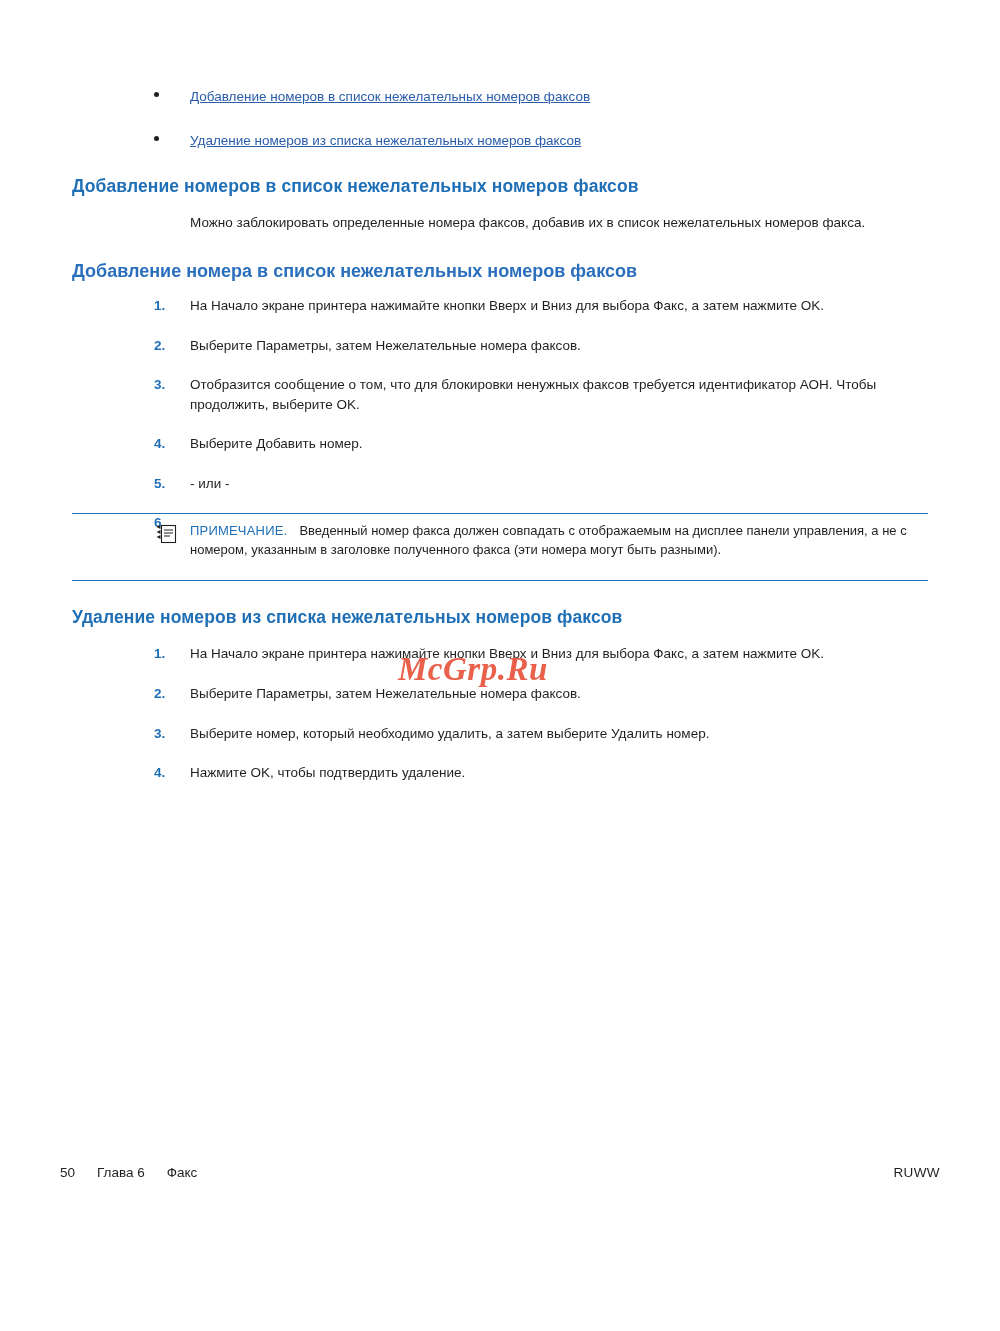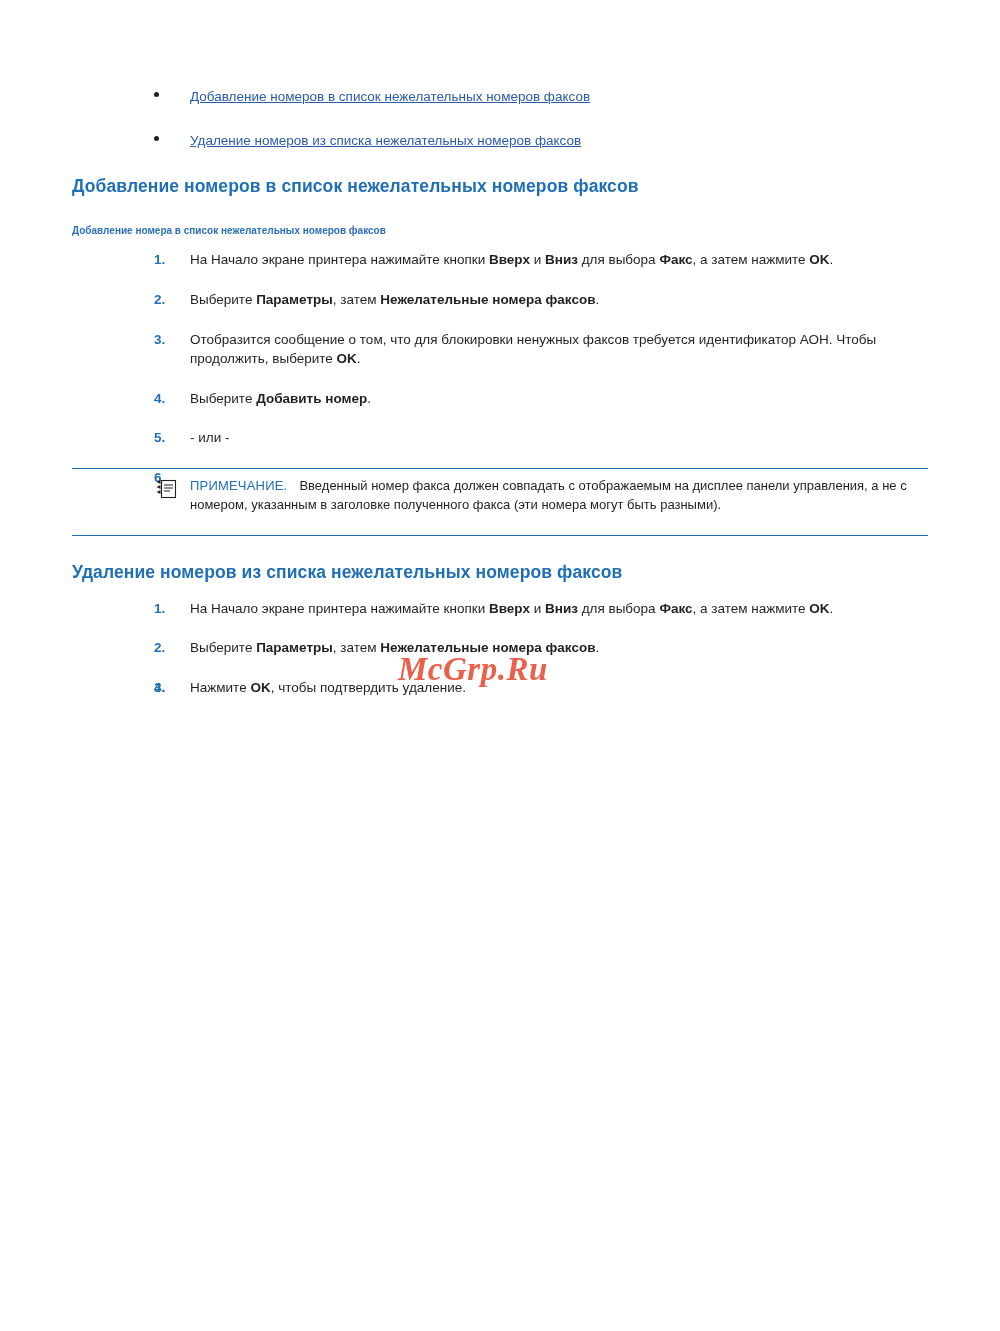--- a/index.html
+++ b/index.html
@@ -55,21 +55,21 @@
 
   h1.sect {
     color: #1f6fb7;
     font-size: 17.5px;
     font-weight: bold;
     margin: 26px 0 16px 0;
     letter-spacing: 0.1px;
   }
   h2.sub {
     color: #2a6fbd;
-    font-size: 10px;
+    font-size: 18px;
     font-weight: bold;
     margin: 28px 0 14px 0;
   }
   p.body {
     margin: 0 0 8px 0;
     padding-left: 118px;
     font-size: 13.5px;
     line-height: 1.45;
   }
 
@@ -89,21 +89,21 @@
     position: absolute;
     left: 82px;
     top: 0;
     color: #1f6fb7;
     font-weight: bold;
     font-size: 13.5px;
   }
   .sub-par {
     margin-top: 1px;
   }
-  b { font-weight: bold; }
+  b { font-weight: normal; }
 
   
   .note {
     margin: 14px 0 10px 0;
     padding: 8px 0 10px 0;
     border-top: 1.2px solid #1f6fb7;
     border-bottom: 1.2px solid #1f6fb7;
     position: relative;
     min-height: 48px;
   }
@@ -170,20 +170,21 @@
         <span class="bullet"></span>
         <a href="#" class="xref">Добавление номеров в список нежелательных номеров факсов</a>
       </li>
       <li>
         <span class="bullet"></span>
         <a href="#" class="xref">Удаление номеров из списка нежелательных номеров факсов</a>
       </li>
     </ul>
 
     <h1 class="sect">Добавление номеров в список нежелательных номеров факсов</h1>
+    <p class="body">Можно заблокировать определенные номера факсов, добавив их в список нежелательных номеров факса.</p>
     <h2 class="sub">Добавление номера в список нежелательных номеров факсов</h2>
 
     <ol class="steps" id="steps1">
         <li><span class="num">1.</span><span><span>На Начало экране принтера нажимайте кнопки </span><b>Вверх</b><span> и </span><b>Вниз</b><span> для выбора </span><b>Факс</b><span>, а затем нажмите </span><b>OK</b><span>.</span></span></li>
         <li><span class="num">2.</span><span><span>Выберите </span><b>Параметры</b><span>, затем </span><b>Нежелательные номера факсов</b><span>.</span></span></li>
         <li><span class="num">3.</span><span><span>Отобразится сообщение о том, что для блокировки ненужных факсов требуется идентификатор АОН. Чтобы продолжить, выберите </span><b>OK</b><span>.</span></span></li>
         <li><span class="num">4.</span><span><span>Выберите </span><b>Добавить номер</b><span>.</span></span></li>
         <li><span class="num">5.</span><div class="sub-par"><span>- или -</span></div></li>
         <li><span class="num">6.</span></li>
       </ol>
@@ -203,22 +204,29 @@
       <div class="note-inner">
         <span class="note-label">ПРИМЕЧАНИЕ.</span><span>Введенный номер факса должен совпадать с отображаемым на дисплее панели управления, а не с номером, указанным в заголовке полученного факса (эти номера могут быть разными).</span>
       </div>
     </div>
 
     <h1 class="sect">Удаление номеров из списка нежелательных номеров факсов</h1>
 
     <ol class="steps" id="steps2">
         <li><span class="num">1.</span><span><span>На Начало экране принтера нажимайте кнопки </span><b>Вверх</b><span> и </span><b>Вниз</b><span> для выбора </span><b>Факс</b><span>, а затем нажмите </span><b>OK</b><span>.</span></span></li>
         <li><span class="num">2.</span><span><span>Выберите </span><b>Параметры</b><span>, затем </span><b>Нежелательные номера факсов</b><span>.</span></span></li>
-        <li><span class="num">3.</span></li>
+        <li><span class="num">3.</span><span><span>Выберите номер, который необходимо удалить, а затем выберите </span><b>Удалить номер</b><span>.</span></span></li>
         <li><span class="num">4.</span><span><span>Нажмите </span><b>OK</b><span>, чтобы подтвердить удаление.</span></span></li>
       </ol>
 
   </div>
 
   <div class="watermark">McGrp.Ru</div>
 
+  <div class="footer">
+    <span class="pageno">50</span>
+    <span class="chap">Глава 6</span>
+    <span class="chap">Факс</span>
+    <span class="spacer"></span>
+    <span class="ruww">RUWW</span>
+  </div>
 
 </div>
 
 </body></html>

